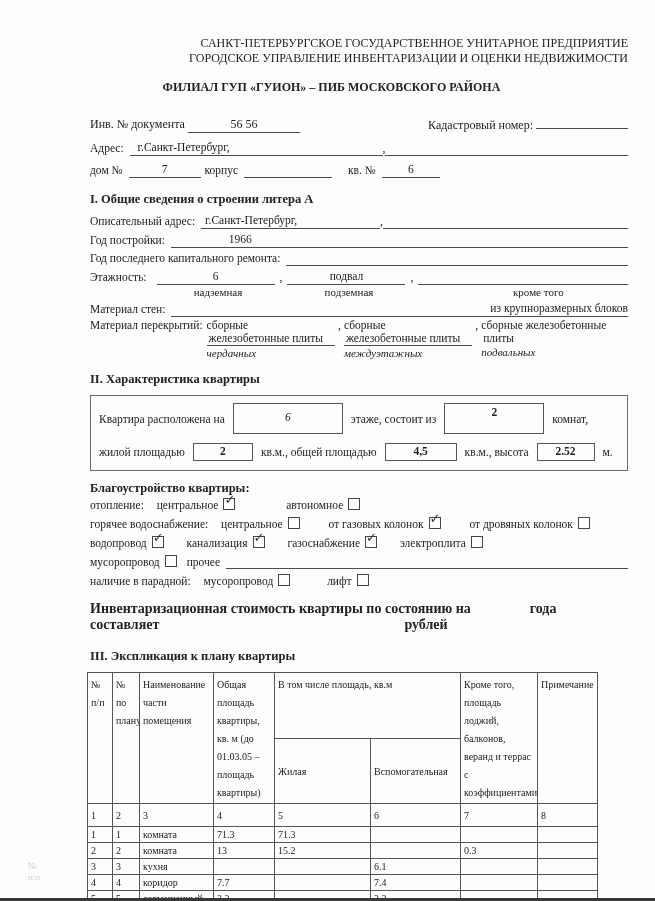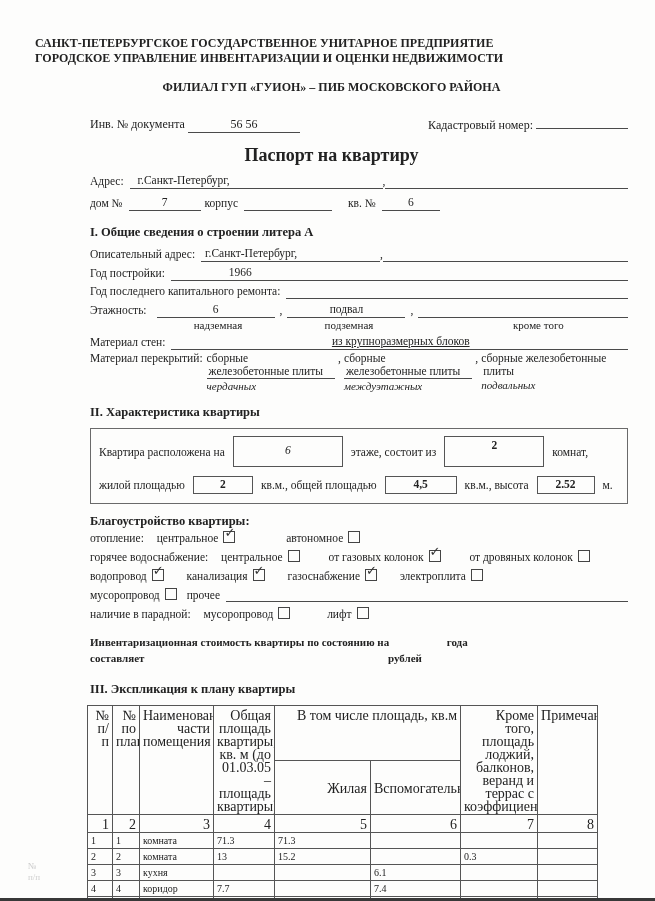--- a/index.html
+++ b/index.html
@@ -3,21 +3,21 @@
 <meta charset="utf-8">
 <style>
   html,body{margin:0;padding:0;background:#fff;}
   .page{
     width:655px;height:901px;position:relative;overflow:hidden;background:#fdfdfc;
     font-family:"Liberation Serif","DejaVu Serif",serif;color:#222;
     box-sizing:border-box;padding:36px 27px 0 90px;
   }
   .bold{font-weight:bold;}
   .ital{font-style:italic;}
-  .org{font-size:12px;font-weight:bold;line-height:15px;text-align:left;margin-left:-55px;}
+  .org{font-size:12px;font-weight:normal;line-height:15px;text-align:right;margin-left:-55px;}
   .branch{font-size:12px;font-weight:bold;text-align:center;margin-top:14px;margin-left:-55px;}
   .meta-row{display:flex;justify-content:space-between;align-items:flex-end;margin-top:22px;font-size:12px;}
   .u{display:inline-block;border-bottom:1px solid #4a4a4a;text-align:center;vertical-align:baseline;}
   .doc-title{font-size:18px;font-weight:bold;text-align:center;margin-top:12px;margin-left:-55px;}
   .line{font-size:11.5px;line-height:15px;display:flex;align-items:flex-end;margin-top:3px;}
   .line .lbl{white-space:nowrap;margin-right:6px;}
   .sec-head{font-size:12.5px;font-weight:bold;margin-top:14px;}
   .sub-notes{font-size:11px;display:flex;margin-top:1px;}
   .slabs{display:flex;font-size:11.5px;line-height:13px;margin-top:2px;}
   .slab{text-align:left;}
@@ -27,25 +27,25 @@
   .char-box{border:1px solid #6a6a6a;margin-top:8px;padding:7px 8px 9px 8px;font-size:11.5px;}
   .char-line{display:flex;align-items:center;}
   .vbox{display:inline-block;border:1px solid #555;text-align:center;margin:0 8px;}
   .vbox.tall{height:29px;line-height:27px;}
   .vbox.short{height:16px;line-height:15px;font-weight:bold;}
   .am{font-size:11.5px;line-height:19px;}
   .am .pfx{margin-right:10px;}
   .am-item{margin-right:26px;white-space:nowrap;}
   .cb{display:inline-block;width:10px;height:10px;border:1px solid #444;position:relative;margin-left:5px;vertical-align:-1px;}
   .cb .mk{position:absolute;left:0;top:-6px;font-size:13px;line-height:13px;color:#333;}
-  .inv{font-size:11px;font-weight:bold;line-height:16px;margin-top:10px;}
+  .inv{font-size:14px;font-weight:bold;line-height:16px;margin-top:10px;}
   .gap{display:inline-block;}
   table.tbl{border-collapse:collapse;margin-top:8px;margin-left:-3px;table-layout:fixed;width:510px;font-size:10px;}
   table.tbl th,table.tbl td{border:1px solid #555;padding:1px 3px;vertical-align:top;font-weight:normal;overflow:hidden;}
-  table.tbl th{font-size:14px;line-height:13px;text-align:right;padding-top:3px;}
+  table.tbl th{font-size:10px;line-height:18px;text-align:left;padding-top:3px;}
   table.tbl td{height:13px;line-height:13px;}
   .bottom-edge{position:absolute;left:0;right:0;bottom:0;height:3px;background:#383838;}
   .margin-note{position:absolute;left:28px;bottom:18px;font-size:9px;color:#cfcfcf;line-height:11px;}
 </style>
 </head>
 <body>
 
 <div class="page">
 
   <div class="org">
@@ -58,21 +58,20 @@
     <span>
       <span>Инв. № документа</span>
       <span class="u" style="width:112px;">56 56</span>
     </span>
     <span>
       <span>Кадастровый номер:</span>
       <span class="u" style="width:92px;"></span>
     </span>
   </div>
 
-  <div class="doc-title">Паспорт на квартиру</div>
 
   <div class="line" style="margin-top:7px;">
     <span class="lbl">Адрес:</span>
     <span class="u" style="width:245px;text-align:left;padding-left:8px;">г.Санкт-Петербург,</span>
     <span>,</span>
     <span class="u" style="flex:1;"></span>
   </div>
   <div class="line" style="margin-top:6px;">
     <span class="lbl">дом №</span>
     <span class="u" style="width:72px;">7</span>
@@ -110,21 +109,21 @@
     <span class="u" style="flex:1;"></span>
   </div>
   <div class="sub-notes">
     <span style="width:118px;margin-left:69px;text-align:center;">надземная</span>
     <span style="width:118px;margin-left:13px;text-align:center;">подземная</span>
     <span style="margin-left:105px;">кроме того</span>
   </div>
 
   <div class="line">
     <span class="lbl">Материал стен:</span>
-    <span class="u" style="flex:1;text-align:center;padding-left:2px;text-decoration:underline;">из крупноразмерных блоков</span>
+    <span class="u" style="flex:1;text-align:right;padding-left:2px;">из крупноразмерных блоков</span>
   </div>
 
   <div class="slabs">
     <span class="lbl" style="white-space:nowrap;margin-right:4px;">Материал перекрытий:</span>
     <span class="slab" style="flex:1.05;">
       <span>сборные</span>
       <span class="l2">железобетонные плиты</span>
       <span class="nt">чердачных</span>
     </span>
     <span class="slab-comma">,</span>

